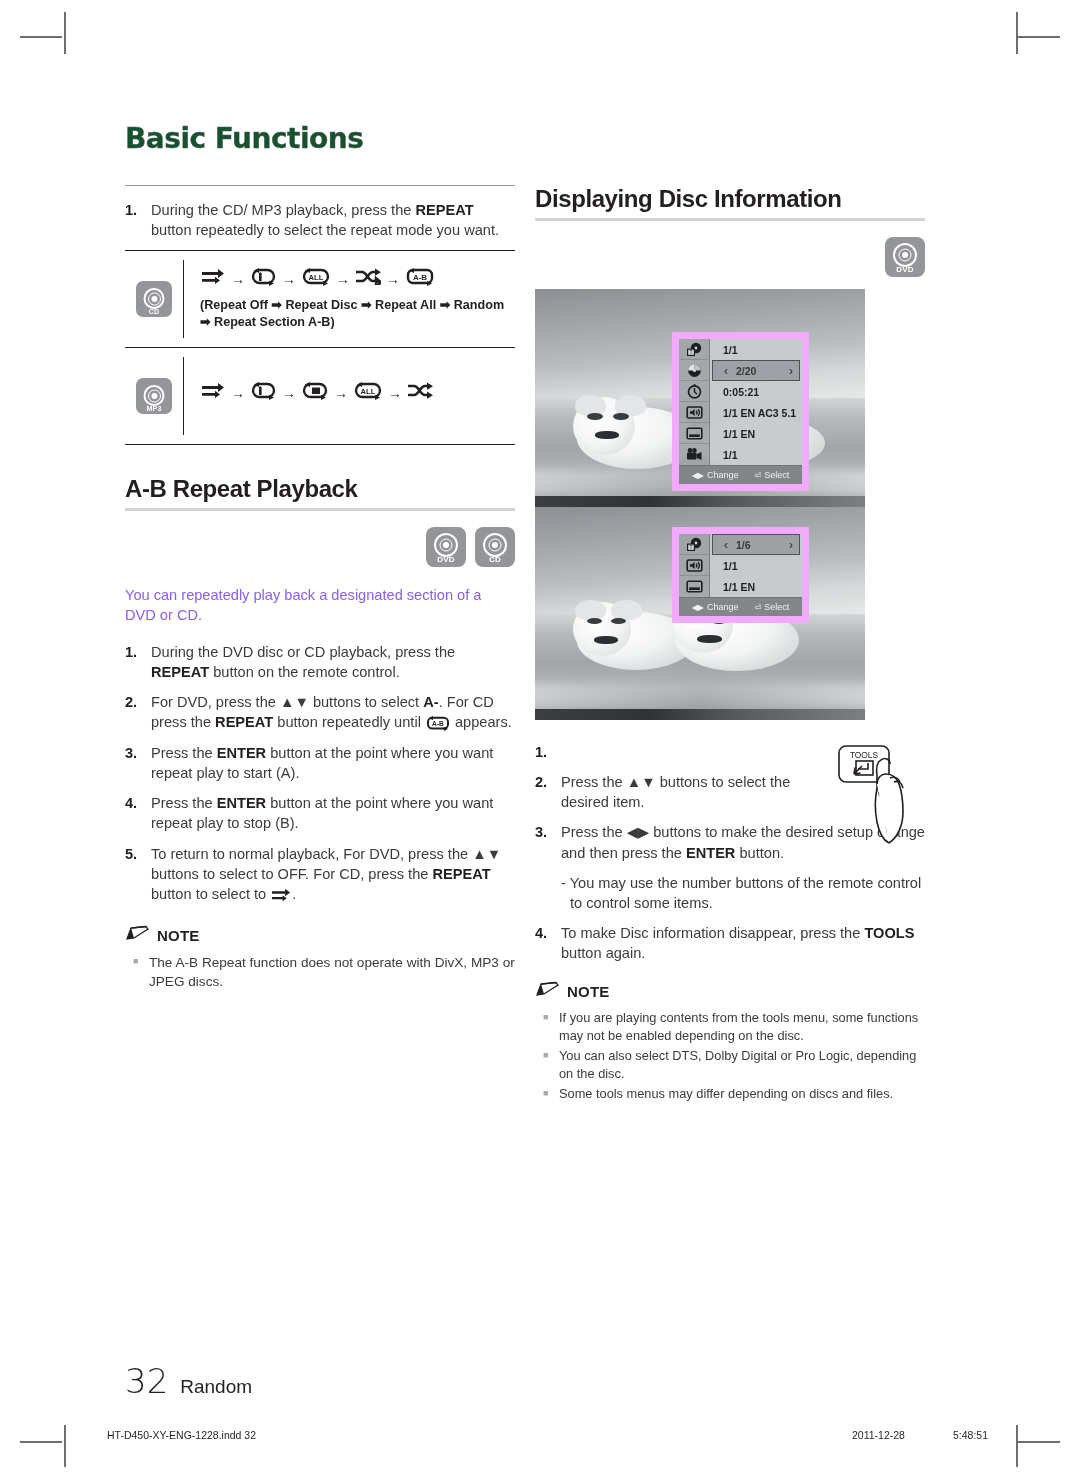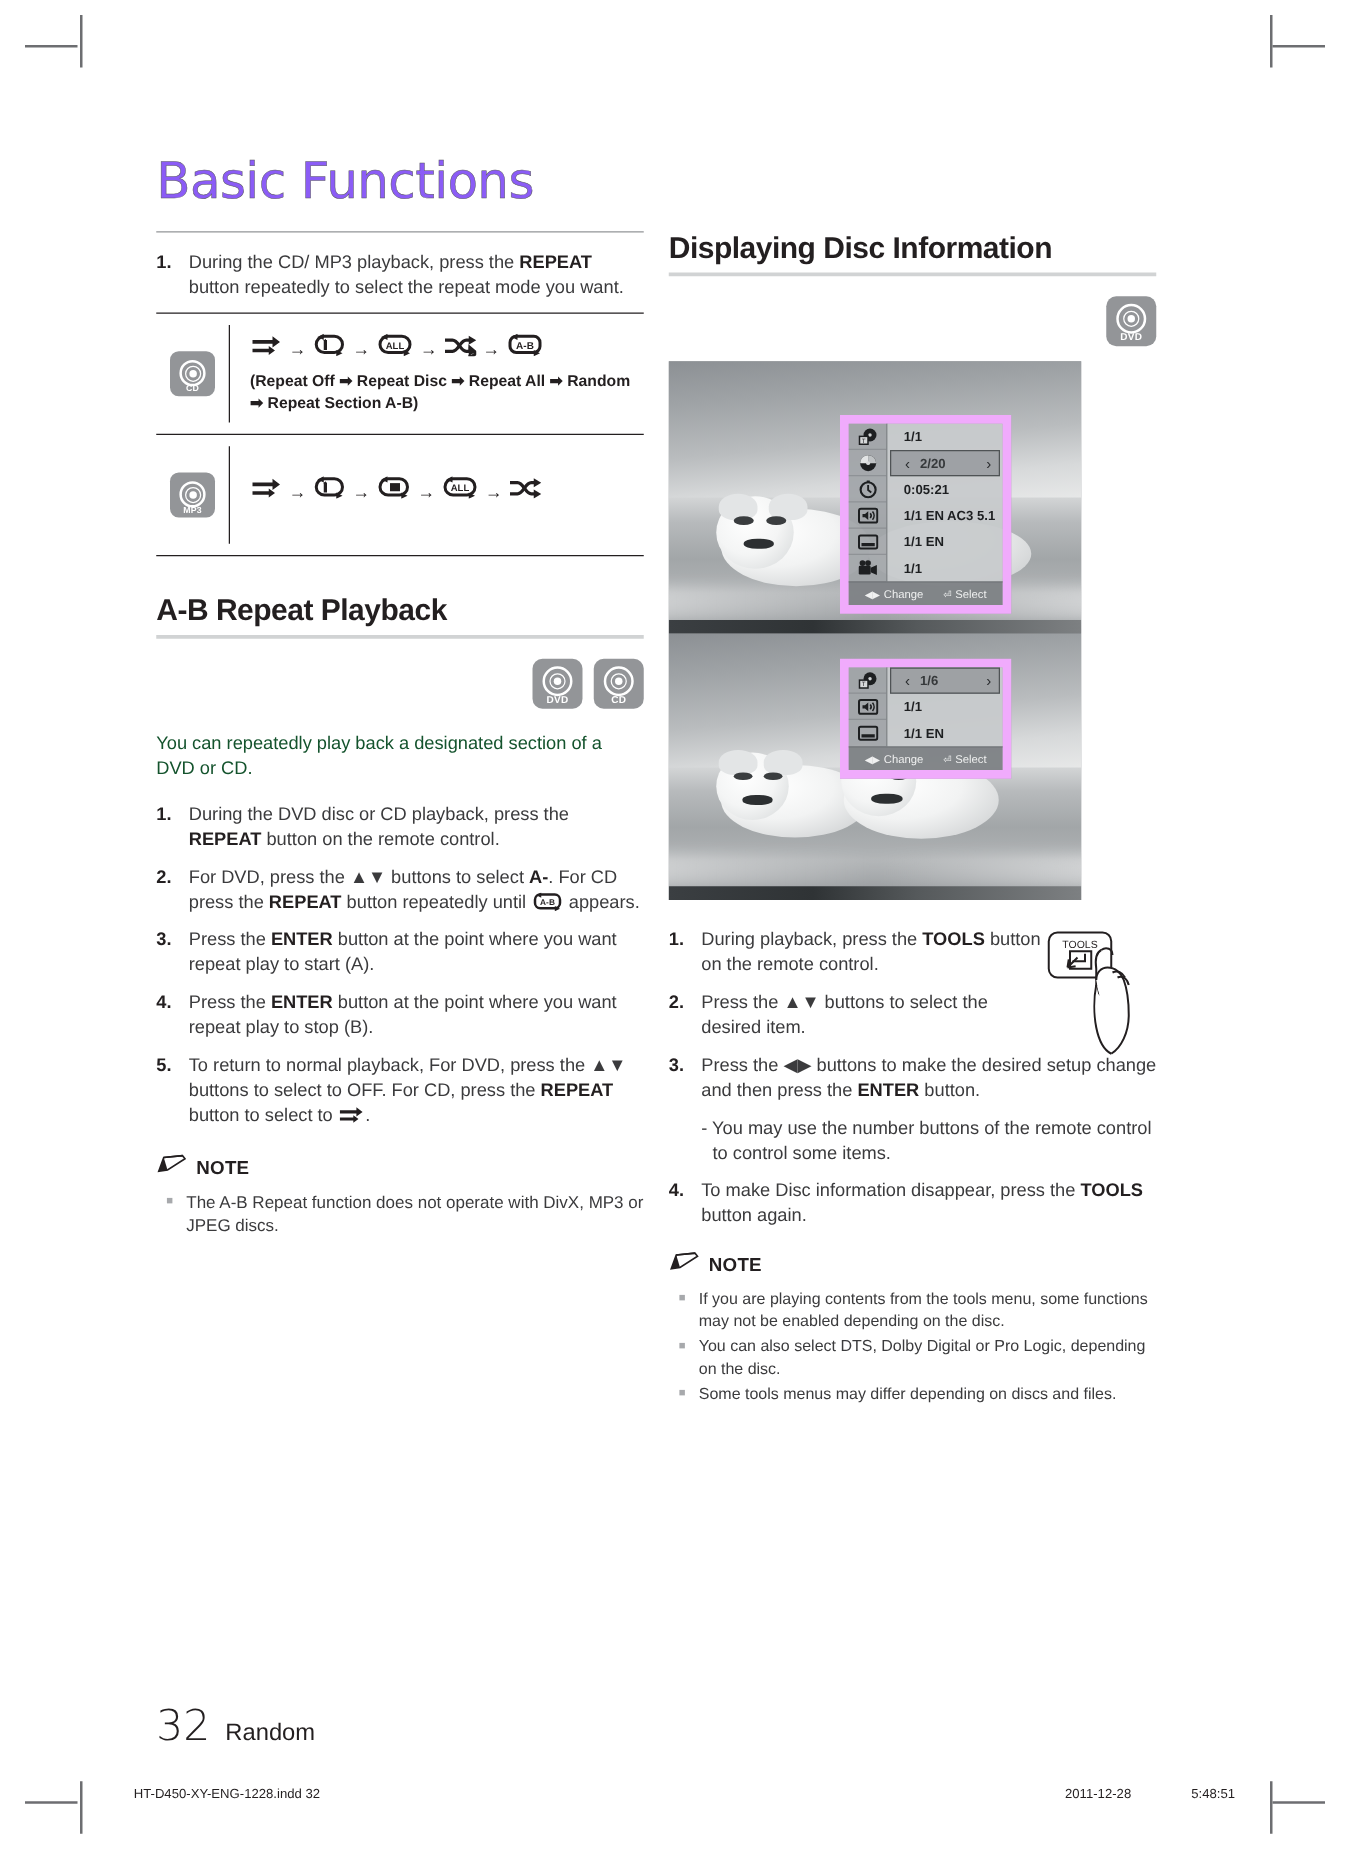--- a/index.html
+++ b/index.html
@@ -30,24 +30,24 @@
     left: 0; top: 0;
     width: 1080px;
     height: 1479px;
   }
 
   
   .chapter-title {
     position: absolute;
     left: 125px;
     top: 122px;
-    font-size: 40px;
-    font-weight: 400;
+    font-size: 28px;
+    font-weight: 700;
     letter-spacing: -0.5px;
-    color: #8b5cf6;
+    color: #14532d;
     font-family: "DejaVu Sans", sans-serif;
     -webkit-text-stroke: 0.4px #58595b;
   }
 
   
   .col-left {
     position: absolute;
     left: 125px;
     top: 185px;
     width: 390px;
@@ -107,21 +107,21 @@
     line-height: 1.38;
     color: #3b3b3d;
     margin-bottom: 10px;
     text-indent: -9px;
     padding-left: 9px;
   }
   p.body {
     margin: 0 0 16px 0;
     font-size: 14.6px;
     line-height: 1.38;
-    color: #14532d;
+    color: #8b5cf6;
   }
 
   
   .repeat-table {
     border-top: 1px solid #231f20;
     border-bottom: 1px solid #231f20;
     margin: 6px 0 30px 0;
   }
   .repeat-row {
     display: flex;
@@ -843,21 +843,20 @@
           <path d="M44 18 C48 15 53 17 53 22" fill="none" stroke="#231f20" stroke-width="1.6"></path>
           <path d="M40 42 C40 36 44 32 49 32 C55 32 60 36 62 42 C65 50 66 60 66 70 C66 84 60 96 52 101" fill="#ffffff" stroke="#231f20" stroke-width="1.6"></path>
           <path d="M40 46 C38 56 38 70 40 80 C42 90 46 98 52 101" fill="#ffffff" stroke="#231f20" stroke-width="1.6"></path>
           <path d="M53 36 C57 34 61 36 63 40" fill="none" stroke="#231f20" stroke-width="1.6"></path>
           <path d="M57 40 C61 38 65 41 66 46" fill="none" stroke="#231f20" stroke-width="1.6"></path>
         </svg>
       </div>
 
       <div class="step" style="padding-right:86px;">
         <div class="num">1.</div>
-        <div class="txt"><span>During playback, press the </span><b>TOOLS</b><span> button on the remote control.</span></div>
       </div>
 
       <div class="step" style="padding-right:86px;">
         <div class="num">2.</div>
         <div class="txt">Press the ▲▼ buttons to select the desired item.</div>
       </div>
 
       <div class="step">
         <div class="num">3.</div>
         <div class="txt"><span>Press the ◀▶ buttons to make the desired setup change and then press the </span><b>ENTER</b><span> button.</span></div>

